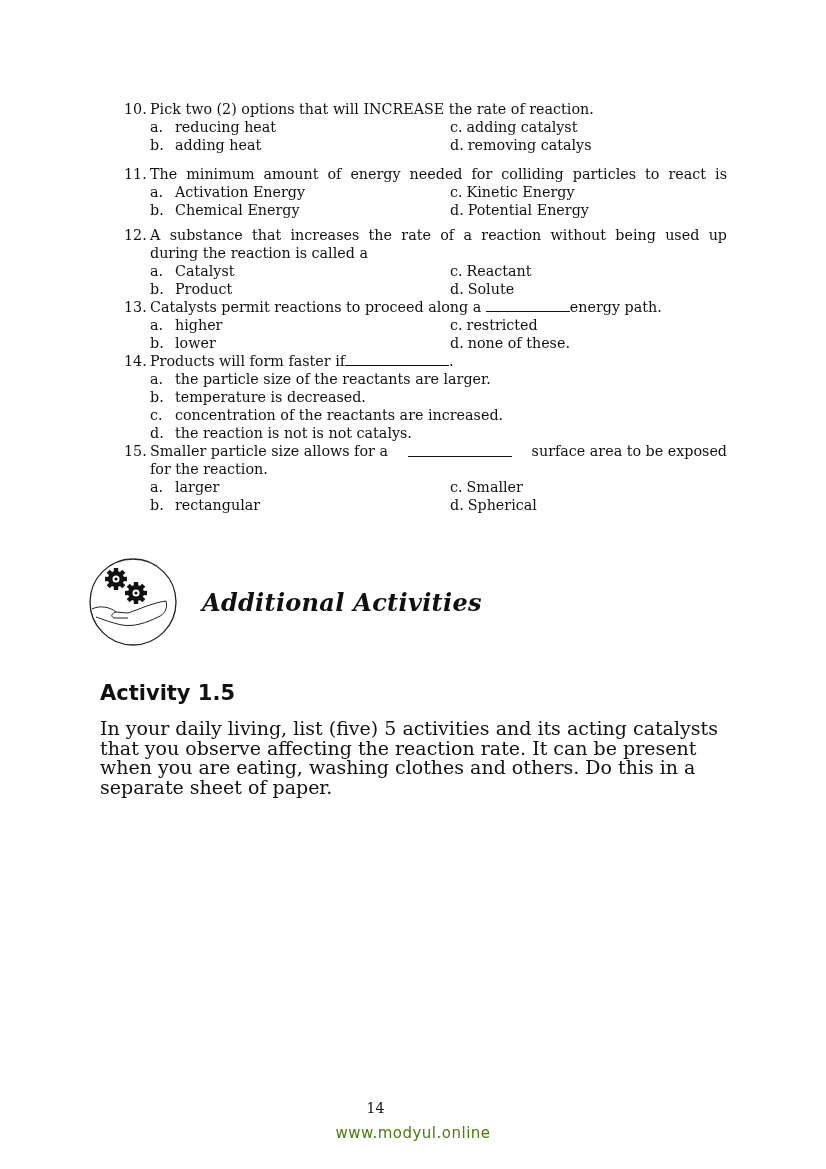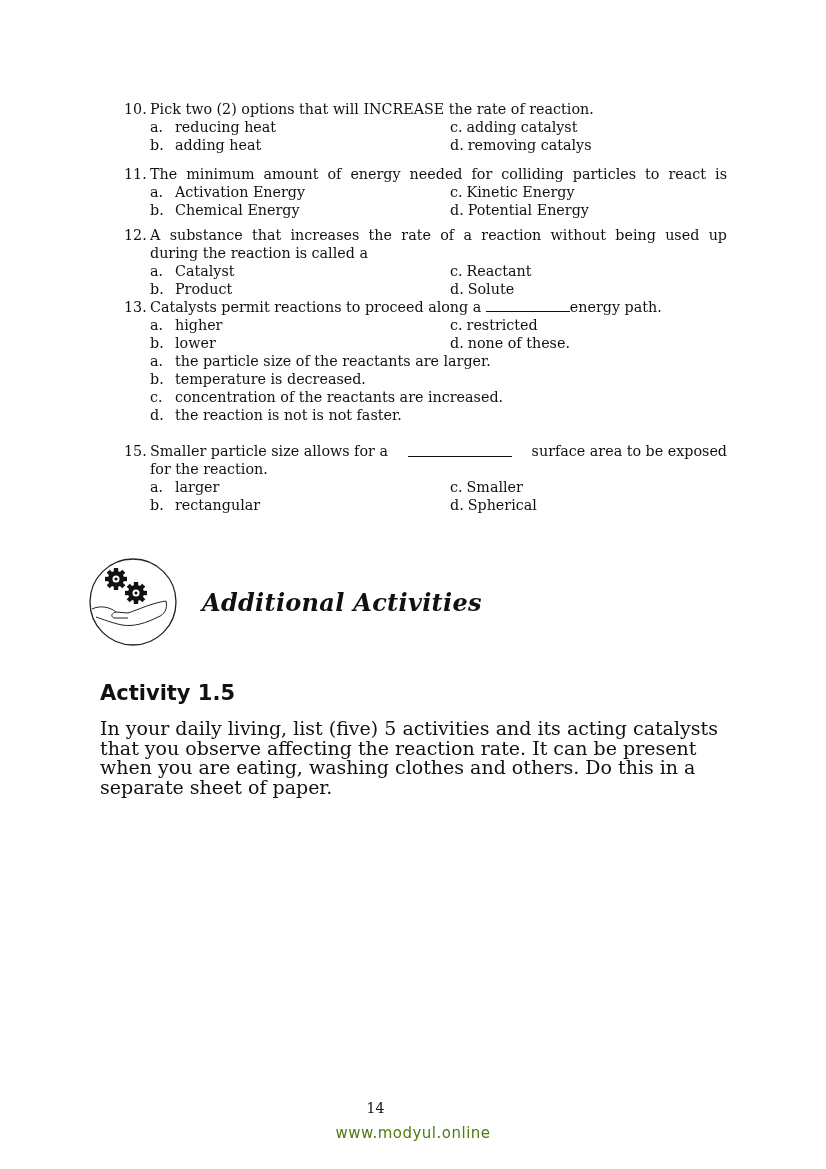--- a/index.html
+++ b/index.html
@@ -142,20 +142,24 @@
         </div>
       <div class="opt right">
           <span class="lbl">d.</span>
           <span>none of these.</span>
         </div>
     </div>
   </div>
 </div>
 
 <div class="q" style="top:352px;">
+  <div class="qline">
+      <span class="qnum">14.</span>
+      <span class="qtext"><span>Products will form faster if</span><span class="blank" style="width:104px;"></span><span>.</span></span>
+    </div>
   <div class="opts">
     <div class="optrow">
         <div class="opt">
           <span class="lbl">a.</span>
           <span>the particle size of the reactants are larger.</span>
         </div>
       </div>
     <div class="optrow">
         <div class="opt">
           <span class="lbl">b.</span>
@@ -164,21 +168,21 @@
       </div>
     <div class="optrow">
         <div class="opt">
           <span class="lbl">c.</span>
           <span>concentration of the reactants are increased.</span>
         </div>
       </div>
     <div class="optrow">
         <div class="opt">
           <span class="lbl">d.</span>
-          <span>the reaction is not is not faster.</span>
+          <span>the reaction is not is not catalys.</span>
         </div>
       </div>
   </div>
 </div>
 
 <div class="q" style="top:442px;">
   <div class="qline">
       <span class="qnum">15.</span>
       <span class="qtext just" style="display:flex;justify-content:space-between;">
         <span>Smaller particle size allows for a </span>

